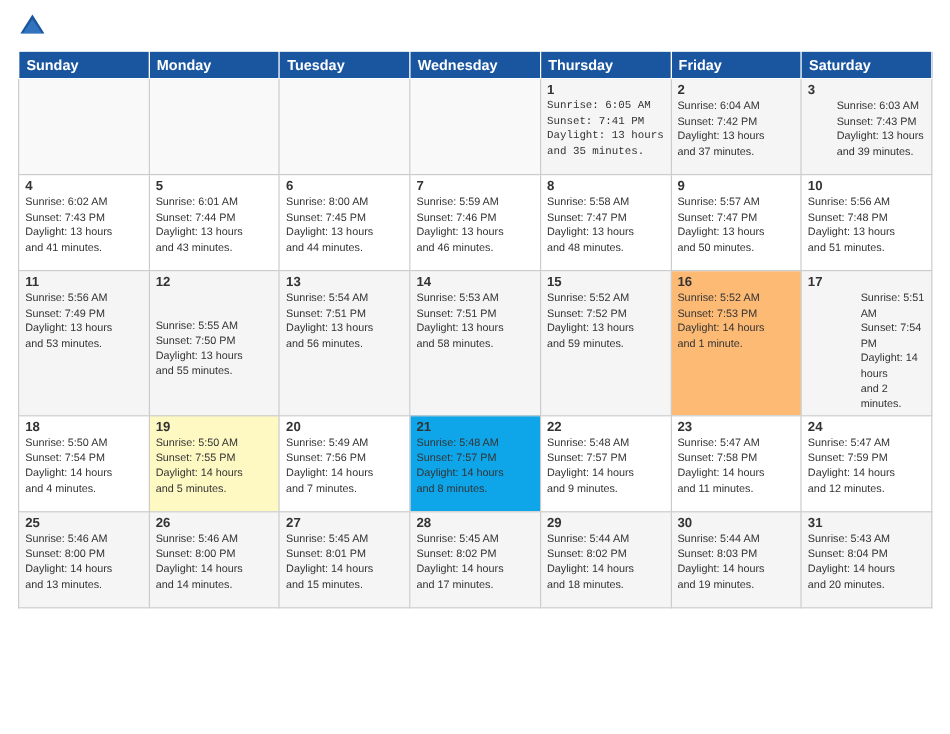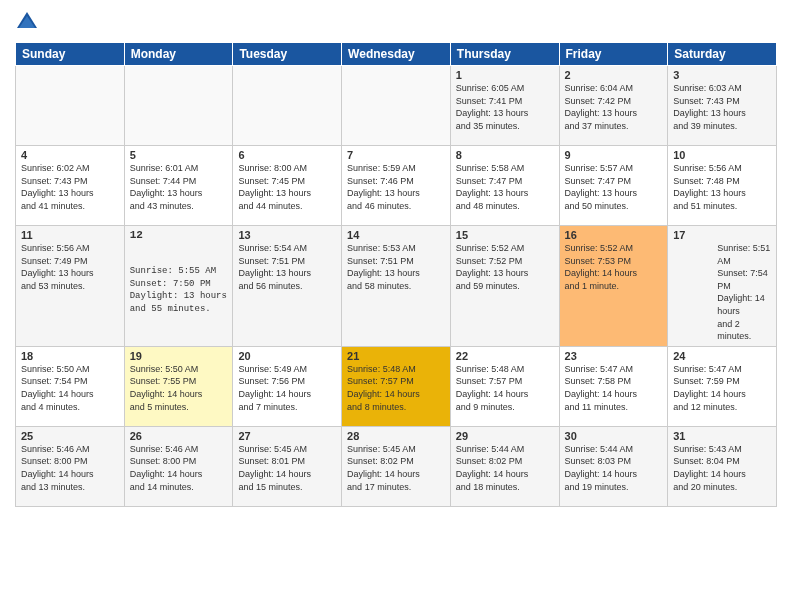--- a/index.html
+++ b/index.html
@@ -134,35 +134,35 @@
         </tr>
     </thead>
     <tbody id="calendar-body">
     <tr>
           <td class="empty-cell" style="background: rgb(245, 245, 245);"></td>
           <td class="empty-cell" style="background: rgb(245, 245, 245);"></td>
           <td class="empty-cell" style="background: rgb(245, 245, 245);"></td>
           <td class="empty-cell" style="background: rgb(245, 245, 245);"></td>
           <td style="background: rgb(245, 245, 245);">
             <span class="day-number">1</span>
-            <div class="day-info" style="white-space: pre-line;">Sunrise: 6:05 AM
+            <div class="day-info" style="white-space: pre-line; font-family: Liberation Mono, monospace;">Sunrise: 6:05 AM
 Sunset: 7:41 PM
 Daylight: 13 hours
 and 35 minutes.</div>
           </td>
           <td style="background: rgb(245, 245, 245);">
             <span class="day-number">2</span>
             <div class="day-info" style="white-space: pre-line;">Sunrise: 6:04 AM
 Sunset: 7:42 PM
 Daylight: 13 hours
 and 37 minutes.</div>
           </td>
           <td style="background: rgb(245, 245, 245);">
             <span class="day-number">3</span>
-            <div class="day-info" style="white-space: pre-line;">Sunrise: 6:03 AM
+            <div class="day-info" style="white-space: pre-line; margin-left: 24px;">Sunrise: 6:03 AM
 Sunset: 7:43 PM
 Daylight: 13 hours
 and 39 minutes.</div>
           </td>
         </tr>
         <tr>
           <td style="background: rgb(255, 255, 255);">
             <span class="day-number">4</span>
             <div class="day-info" style="white-space: pre-line;">Sunrise: 6:02 AM
 Sunset: 7:43 PM
@@ -213,21 +213,21 @@
           </td>
         </tr>
         <tr>
           <td style="background: rgb(245, 245, 245);">
             <span class="day-number">11</span>
             <div class="day-info" style="white-space: pre-line;">Sunrise: 5:56 AM
 Sunset: 7:49 PM
 Daylight: 13 hours
 and 53 minutes.</div>
           </td>
-          <td style="background: rgb(245, 245, 245); font-family: Liberation Mono, monospace;">
+          <td style="background: rgb(245, 245, 245);">
             <span class="day-number">12</span>
             <div class="day-info" style="white-space: pre-line; margin-top: 24px;">Sunrise: 5:55 AM
 Sunset: 7:50 PM
 Daylight: 13 hours
 and 55 minutes.</div>
           </td>
           <td style="background: rgb(245, 245, 245);">
             <span class="day-number">13</span>
             <div class="day-info" style="white-space: pre-line;">Sunrise: 5:54 AM
 Sunset: 7:51 PM
@@ -278,21 +278,21 @@
 Daylight: 14 hours
 and 5 minutes.</div>
           </td>
           <td style="background: rgb(255, 255, 255);">
             <span class="day-number">20</span>
             <div class="day-info" style="white-space: pre-line;">Sunrise: 5:49 AM
 Sunset: 7:56 PM
 Daylight: 14 hours
 and 7 minutes.</div>
           </td>
-          <td style="background: #eab308;">
+          <td style="background: #0ea5e9;">
             <span class="day-number">21</span>
             <div class="day-info" style="white-space: pre-line;">Sunrise: 5:48 AM
 Sunset: 7:57 PM
 Daylight: 14 hours
 and 8 minutes.</div>
           </td>
           <td style="background: rgb(255, 255, 255);">
             <span class="day-number">22</span>
             <div class="day-info" style="white-space: pre-line;">Sunrise: 5:48 AM
 Sunset: 7:57 PM

